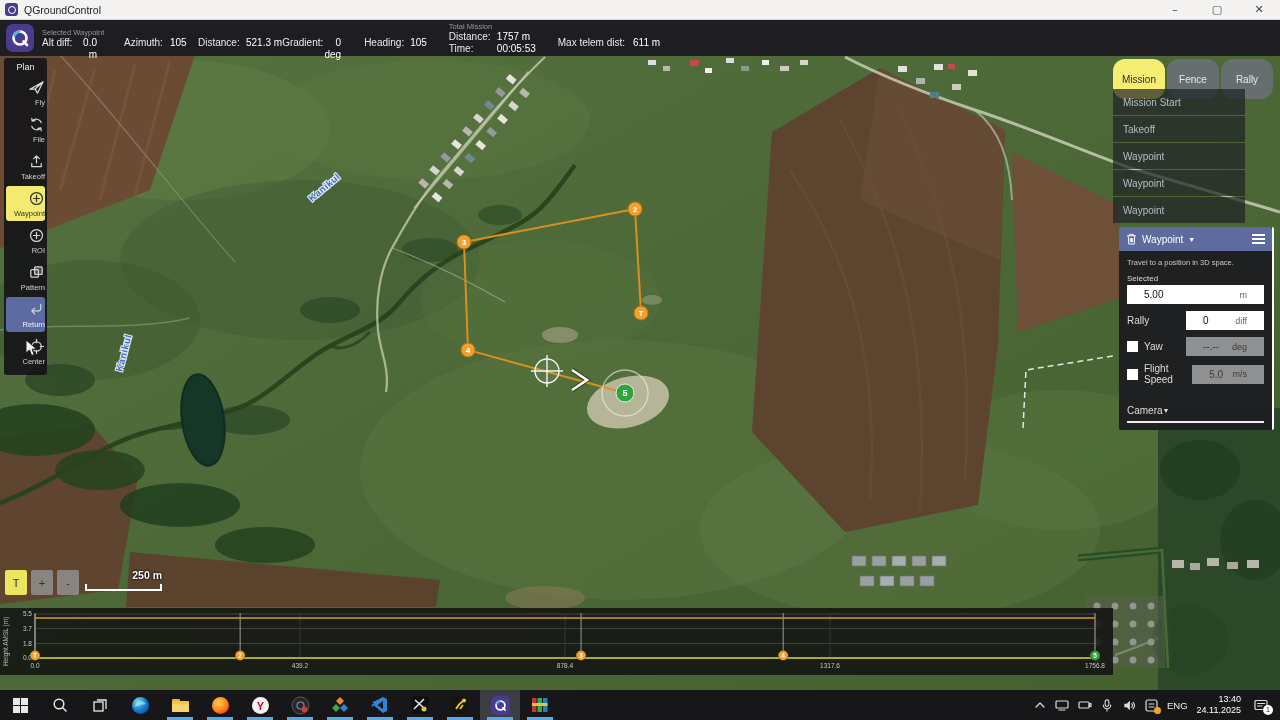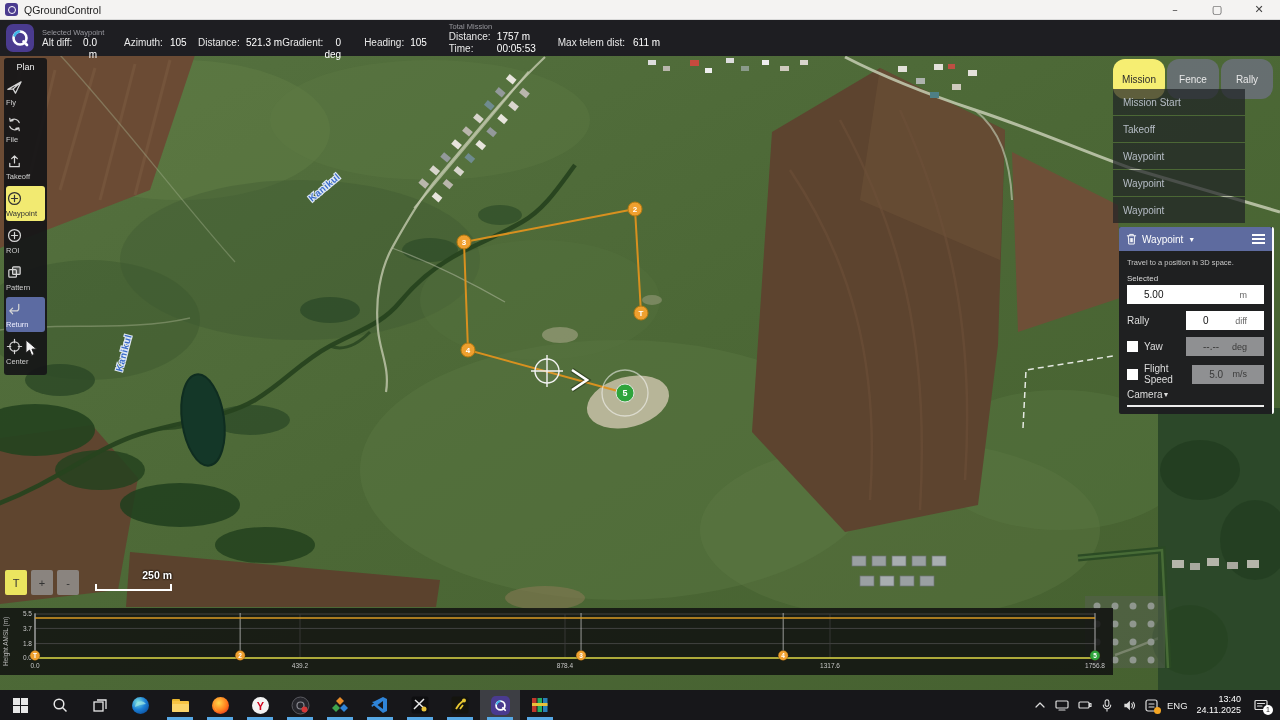--- a/index.html
+++ b/index.html
@@ -27,21 +27,21 @@
   .tb-rows{display:grid;grid-auto-rows:12px;font-size:10px;line-height:12px;}
   .tb-row{display:flex;}
   .tb-cell{display:inline-block;}
   .lab{color:#e9e9e9;}
   .val{color:#ffffff;}
 
   
   .plan-toolbar{position:absolute;left:4px;top:58px;width:43px;background:rgba(21,21,24,.93);
     border-radius:3px;z-index:30;display:flex;flex-direction:column;align-items:center;padding:3px 0 5px;}
   .pt-title{font-size:9px;color:#ededed;margin:1px 0 2px;}
-  .pt-item{width:39px;display:flex;flex-direction:column;align-items:flex-start;padding:4px 0 3px;border-radius:3px;margin:1px 0;}
+  .pt-item{width:39px;display:flex;flex-direction:column;align-items:flex-end;padding:4px 0 3px;border-radius:3px;margin:1px 0;}
   .pt-item svg{stroke:#d6d6d6;fill:none;stroke-width:1.3;stroke-linecap:round;stroke-linejoin:round;}
   .pt-label{font-size:7.5px;color:#cfcfcf;margin-top:2px;}
   .pt-item.active{background:#f2ea71;}
   .pt-item.active svg{stroke:#333;}
   .pt-item.active .pt-label{color:#333;}
   .pt-item.highlight{background:#5c6ba2;}
   .pt-item.highlight .pt-label{color:#eef;}
 
   
   .tabs{position:absolute;left:1113px;top:59px;width:160px;display:flex;gap:2px;z-index:30;}
@@ -63,32 +63,32 @@
   .ed-label{font-size:8px;color:#dadada;margin-bottom:2px;}
   .field{height:19px;background:#fff;display:flex;align-items:center;justify-content:space-between;
     padding:0 17px;font-size:10px;color:#111;}
   .unit{color:#666;font-size:9px;}
   .row{display:flex;align-items:center;margin-top:7px;}
   .row-label{font-size:10px;color:#dedede;}
   .mini-field{width:78px;margin-left:auto;}
   .mini-field.disabled{background:#8f9092;color:#3a3a3a;}
   .mini-field.disabled .unit{color:#3a3a3a;}
   .checkbox{width:11px;height:11px;background:#fff;margin-right:6px;flex:0 0 auto;}
-  .camera-row{display:flex;align-items:center;justify-content:flex-start;margin-top:4px;
+  .camera-row{display:flex;align-items:center;justify-content:flex-start;margin-top:20px;
     font-size:10px;color:#dedede;}
   .dd-caret{font-size:7px;color:#ddd;}
   .ed-underline{height:2px;background:#ededed;margin-top:5px;}
 
   
   .mc-btn{position:absolute;top:570px;width:22px;height:25px;display:flex;align-items:center;
     justify-content:center;font-size:11px;color:#333;z-index:20;border-radius:2px;}
   .mc-terrain{left:5px;background:#ebe55f;}
   .mc-zin{left:31px;background:rgba(150,150,150,.78);}
   .mc-zout{left:57px;background:rgba(150,150,150,.78);}
-  .scale{position:absolute;left:95px;top:569px;width:77px;z-index:20;}
+  .scale{position:absolute;left:85px;top:569px;width:77px;z-index:20;}
   .scale-label{font-size:10.5px;font-weight:bold;color:#fff;text-align:right;
     text-shadow:0 0 2px #000,0 0 2px #000;margin-bottom:3px;}
   .scale-bar{height:7px;border-left:2px solid #fff;border-right:2px solid #fff;border-bottom:2px solid #fff;}
 
   
   .chart{position:absolute;left:0;top:608px;width:1113px;height:67px;background:rgba(16,16,16,.84);z-index:20;}
 
   
   .taskbar{position:absolute;left:0;top:690px;width:1280px;height:30px;background:#17171a;
     display:flex;align-items:center;z-index:50;}

